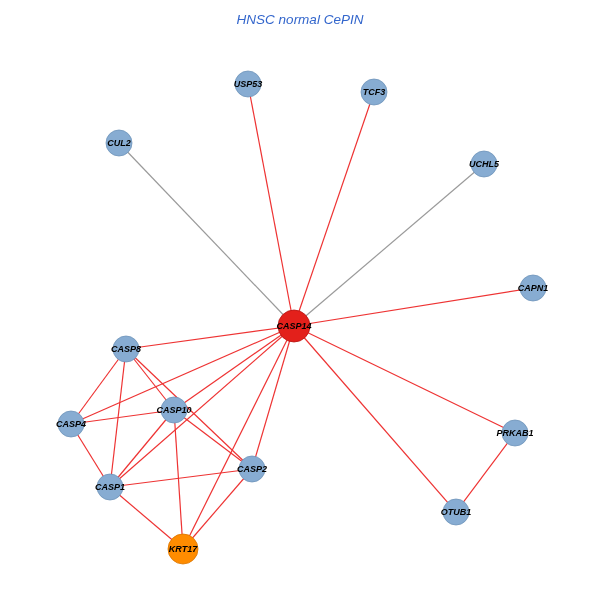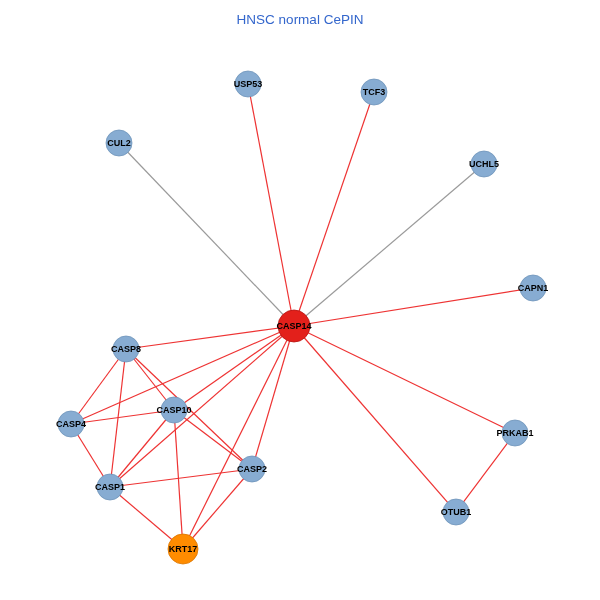--- a/index.html
+++ b/index.html
@@ -1,17 +1,17 @@
 <!DOCTYPE html>
 <html><head>
 <meta charset="utf-8">
 <style>
   html,body{margin:0;padding:0;background:#ffffff;}
   body{width:600px;height:600px;font-family:"Liberation Sans",sans-serif;}
-  .wrap{position:relative;width:600px;height:600px;background:#ffffff;overflow:hidden;}
+  .wrap{position:relative;width:600px;height:600px;background:#ffffff;overflow:hidden;font-style:italic;}
   svg{display:block;}
   .chart-title{font-family:"Liberation Sans",sans-serif;font-size:13.5px;fill:#3366CC;}
   .node-label{font-family:"Liberation Sans",sans-serif;font-size:9px;font-weight:bold;fill:#000000;pointer-events:none;}
 </style>
 </head>
 <body>
 
 <div class="wrap">
   <svg id="net" width="600" height="600" viewBox="0 0 600 600">
     <text class="chart-title" x="300" y="24" text-anchor="middle">HNSC normal CePIN</text>

